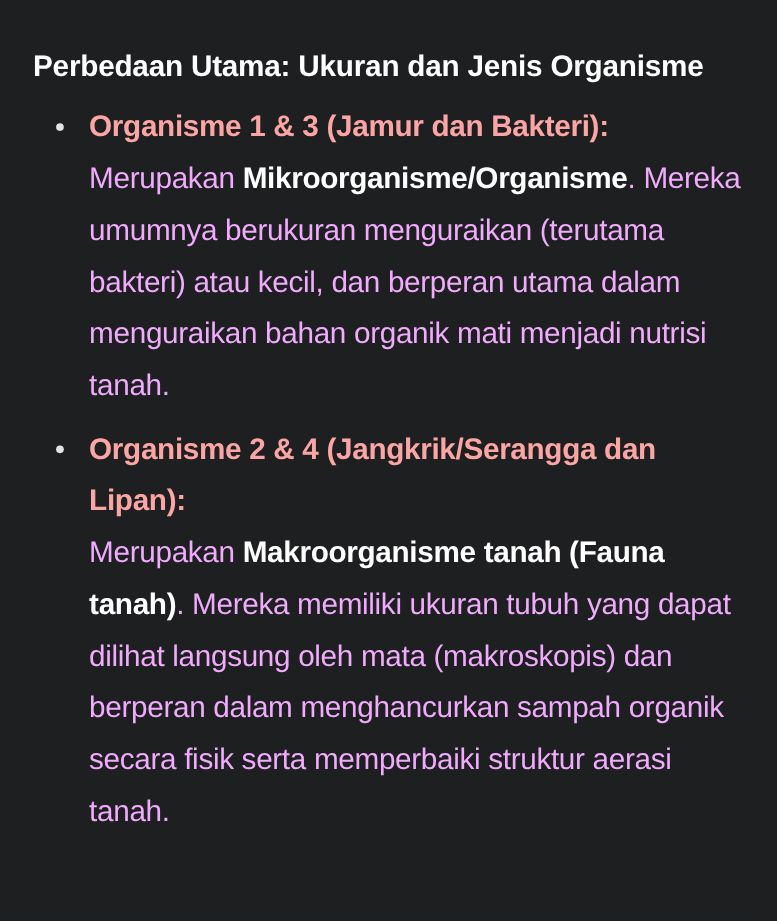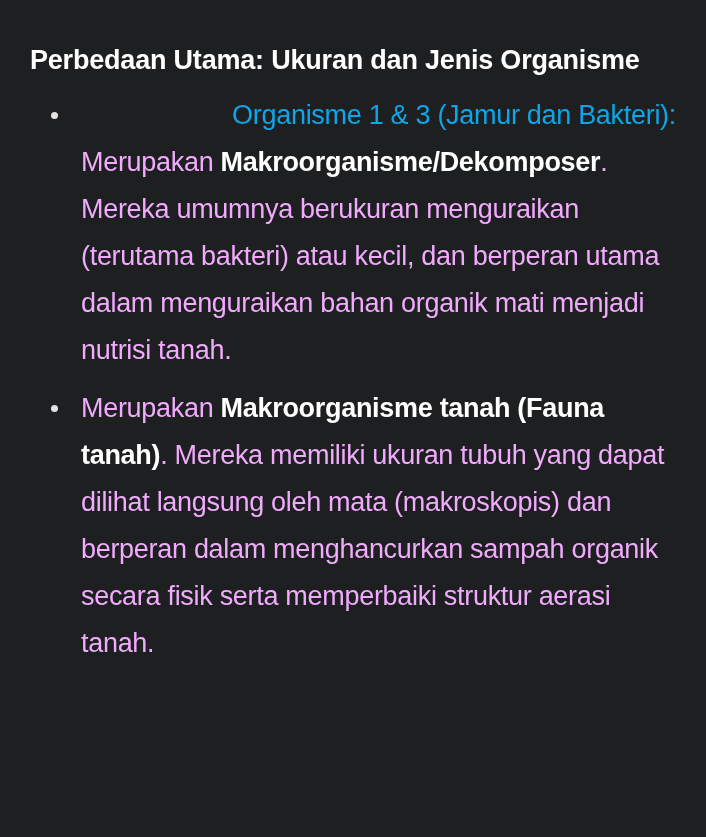--- a/index.html
+++ b/index.html
@@ -8,21 +8,21 @@
     background: #1e1f20;
   }
   body {
     width: 706px;
     height: 837px;
     overflow: hidden;
     font-family: "Liberation Sans", "DejaVu Sans", sans-serif;
     color: #e3e3e3;
   }
   .container {
-    padding: 37px 30px 0 30px;
+    padding: 37px 16px 0 30px;
   }
   .section-heading {
     font-size: 27px;
     font-weight: bold;
     color: #ffffff;
     line-height: 47px;
     margin: 0;
     letter-spacing: -0.2px;
   }
   ul.points {
@@ -41,43 +41,43 @@
   .bullet {
     position: absolute;
     left: 21px;
     top: 20px;
     width: 7px;
     height: 7px;
     border-radius: 50%;
     background: #e3e3e3;
   }
   .item-title {
-    color: #0ea5e9;
-    font-weight: 400;
+    color: #fca5a5;
+    font-weight: 700;
     display: block;
-    text-align: right;
   }
   .strong {
     color: #ffffff;
     font-weight: bold;
   }
   .body-text {
     color: #f0abfc;
   }
 </style>
 </head>
 <body>
 
 <div class="container">
   <h3 class="section-heading">Perbedaan Utama: Ukuran dan Jenis Organisme</h3>
 
   <ul class="points">
     <li>
       <span class="bullet"></span>
       <span class="item-title">Organisme 1 &amp; 3 (Jamur dan Bakteri):</span>
-      <span class="body-text">Merupakan </span><span class="strong">Makroorganisme/Dekomposer</span><span class="body-text">. Mereka umumnya berukuran menguraikan (terutama bakteri) atau kecil, dan berperan utama dalam menguraikan bahan organik mati menjadi nutrisi tanah.</span>
+      <span class="body-text">Merupakan </span><span class="strong">Mikroorganisme/Organisme</span><span class="body-text">. Mereka umumnya berukuran menguraikan (terutama bakteri) atau kecil, dan berperan utama dalam menguraikan bahan organik mati menjadi nutrisi tanah.</span>
     </li>
     <li>
       <span class="bullet"></span>
+      <span class="item-title">Organisme 2 &amp; 4 (Jangkrik/Serangga dan Lipan):</span>
       <span class="body-text">Merupakan </span><span class="strong">Makroorganisme tanah (Fauna tanah)</span><span class="body-text">. Mereka memiliki ukuran tubuh yang dapat dilihat langsung oleh mata (makroskopis) dan berperan dalam menghancurkan sampah organik secara fisik serta memperbaiki struktur aerasi tanah.</span>
     </li>
   </ul>
 </div>
 
 </body></html>

